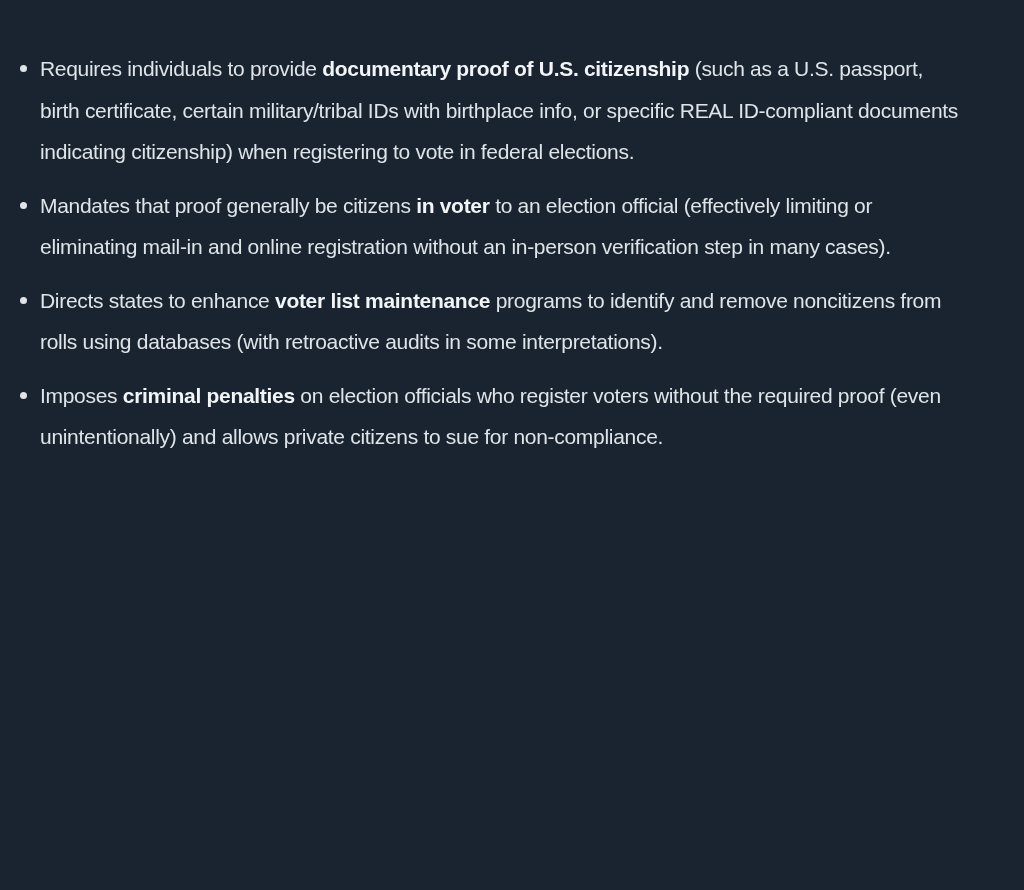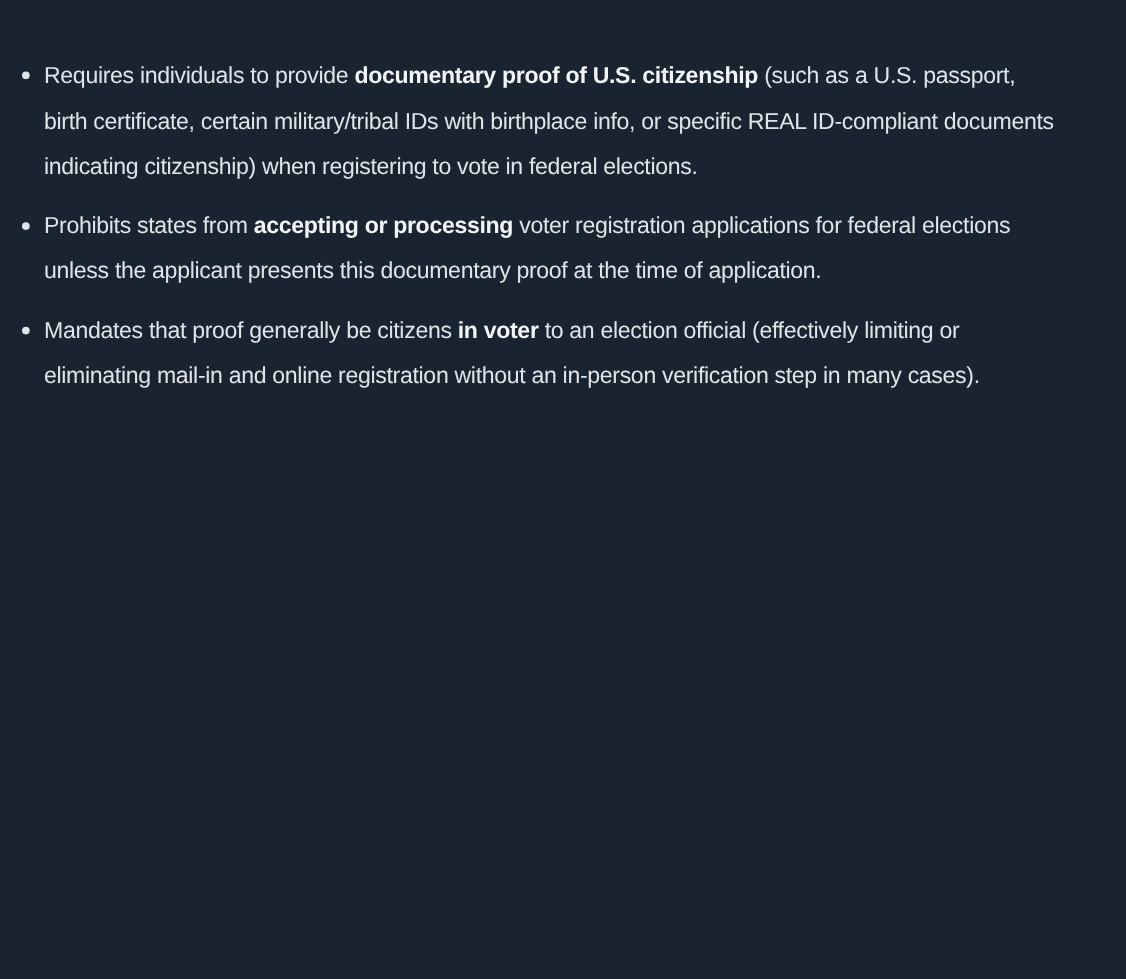--- a/index.html
+++ b/index.html
@@ -78,19 +78,20 @@
     background:linear-gradient(to bottom, rgba(0,0,0,0), rgba(0,0,0,0.25));
   }
 </style>
 </head>
 <body>
 
 <div class="page">
   <main class="content">
     <ul class="bullet-list">
         <li><span class="bullet-dot"></span><span class="seg">Requires individuals to provide </span><span class="seg bold">documentary proof of U.S. citizenship</span><span class="seg"> (such as a U.S. passport, birth certificate, certain military/tribal IDs with birthplace info, or specific REAL ID-compliant documents indicating citizenship) when registering to vote in federal elections.</span></li>
-        <li><span class="bullet-dot"></span><span class="seg">Prohibits states from </span><span class="seg bold">accepting or processing</span><span class="seg"> voter registration applications for federal elections unless the applicant presents this documentary proof at the time of application.</span></li>
         <li><span class="bullet-dot"></span><span class="seg">Mandates that proof generally be citizens </span><span class="seg bold">in voter</span><span class="seg"> to an election official (effectively limiting or eliminating mail-in and online registration without an in-person verification step in many cases).</span></li>
+        <li><span class="bullet-dot"></span><span class="seg">Directs states to enhance </span><span class="seg bold">voter list maintenance</span><span class="seg"> programs to identify and remove noncitizens from rolls using databases (with retroactive audits in some interpretations).</span></li>
+        <li><span class="bullet-dot"></span><span class="seg">Imposes </span><span class="seg bold">criminal penalties</span><span class="seg"> on election officials who register voters without the required proof (even unintentionally) and allows private citizens to sue for non-compliance.</span></li>
       </ul>
   </main>
   <div class="bottom-fade"></div>
   <div class="bottom-bar"></div>
 </div>
 
 </body></html>

